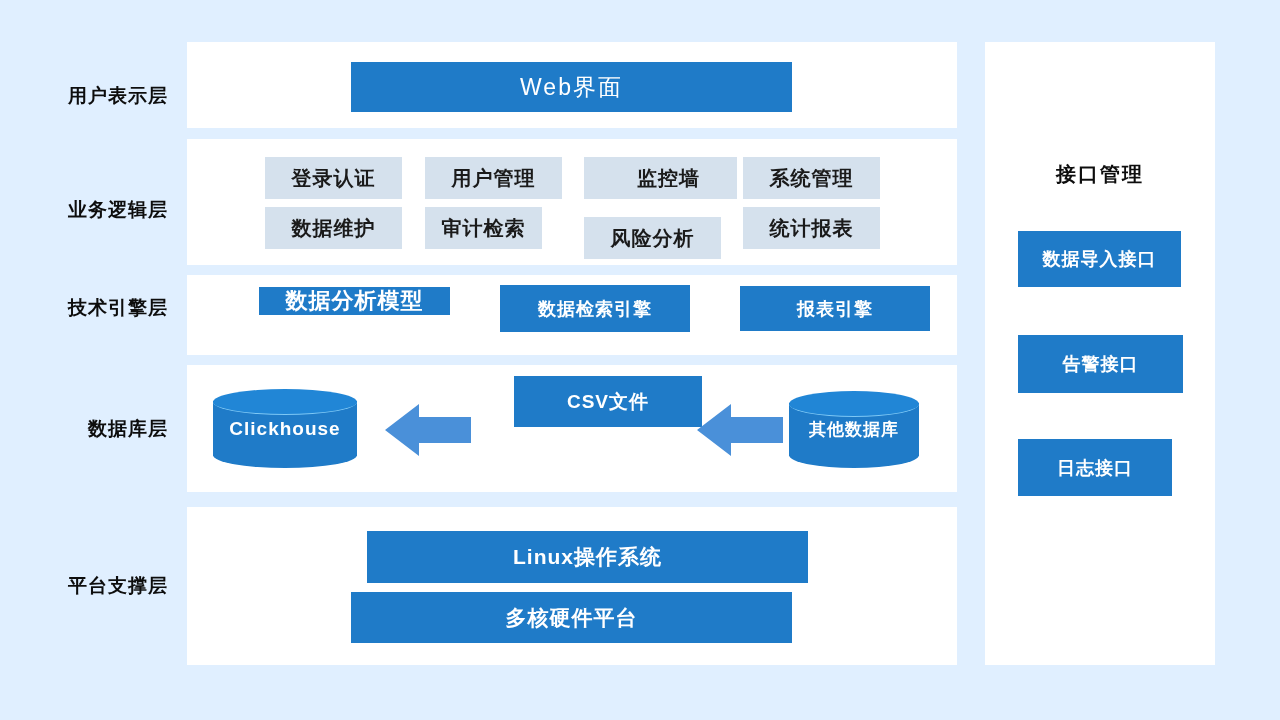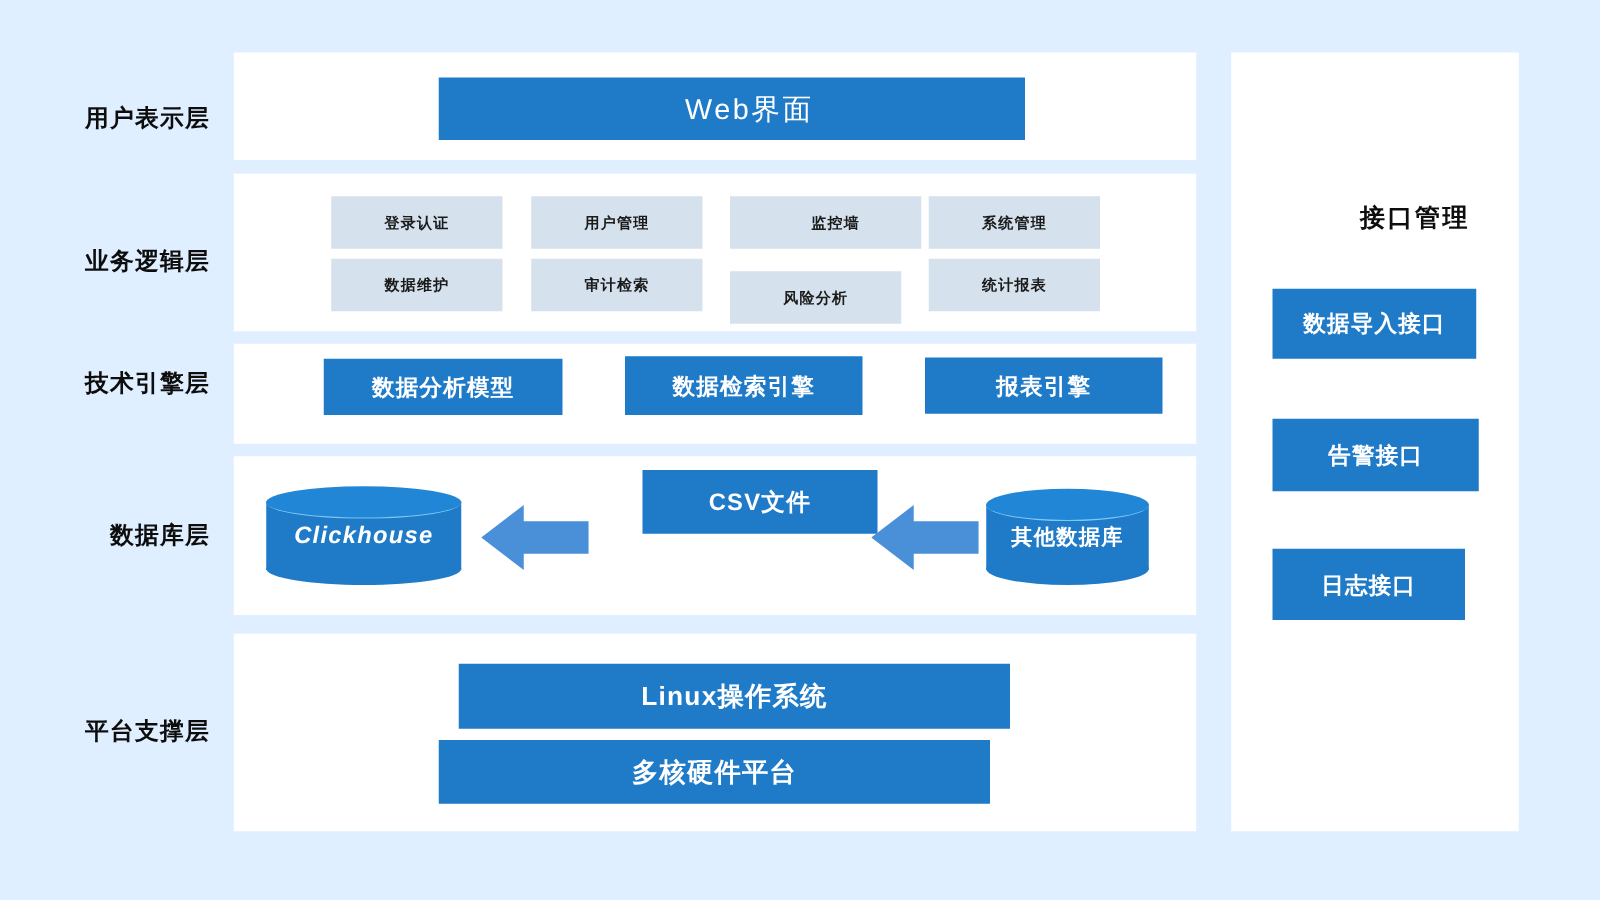--- a/index.html
+++ b/index.html
@@ -36,29 +36,29 @@
     position:absolute;
     background:#1f7bc8;
     color:#ffffff;
     display:flex;
     align-items:center;
     justify-content:center;
     font-weight:bold;
     letter-spacing:1px;
     text-align:center;
   }
-  .bluebox.thin{font-weight:normal;letter-spacing:2px;padding-left:28px;}
+  .bluebox.thin{font-weight:normal;letter-spacing:2px;}
   .greybox{
     position:absolute;
     background:#d5e1ed;
     color:#1a1a1a;
     display:flex;
     align-items:center;
     justify-content:center;
-    font-size:12px;
+    font-size:20px;
     font-weight:bold;
     letter-spacing:1px;
     text-align:center;
   }
 
   
   .cyl{position:absolute;}
   .cyl .body{
     position:absolute;left:0;right:0;top:12px;bottom:12px;
     background:#1f7bc8;
@@ -88,21 +88,20 @@
 
   
   .side-title{
     position:absolute;
     width:100%;
     text-align:center;
     font-size:20px;
     font-weight:bold;
     color:#0d0d0d;
     letter-spacing:2px;
-    margin-left:32px;
   }
 </style>
 </head>
 <body>
 
 <div class="stage">
 
   <div class="layer-label" style="top:86px;">用户表示层</div>
   <div class="layer-label" style="top:200px;">业务逻辑层</div>
   <div class="layer-label" style="top:298px;">技术引擎层</div>
@@ -114,33 +113,33 @@
   <div class="bluebox thin" style="left:351px;top:62px;width:441px;height:50px;font-size:23px;">Web界面</div>
 
   <div class="panel" style="left:187px;top:139px;width:770px;height:126px;"></div>
 
   <div class="greybox" style="left:265px;top:157px;width:137px;height:42px;">登录认证</div>
   <div class="greybox" style="left:425px;top:157px;width:137px;height:42px;">用户管理</div>
   <div class="greybox" style="left:584px;top:157px;width:137px;height:42px;padding-left:16px;">监控墙</div>
   <div class="greybox" style="left:265px;top:207px;width:137px;height:42px;">数据维护</div>
 
   <div class="greybox" style="left:743px;top:157px;width:137px;height:42px;">系统管理</div>
-  <div class="greybox" style="left:425px;top:207px;width:137px;height:42px;">审计检索</div>
+  <div class="greybox" style="left:425px;top:207px;width:117px;height:42px;">审计检索</div>
   <div class="greybox" style="left:584px;top:217px;width:137px;height:42px;">风险分析</div>
   <div class="greybox" style="left:743px;top:207px;width:137px;height:42px;">统计报表</div>
 
   <div class="panel" style="left:187px;top:275px;width:770px;height:80px;"></div>
 
-  <div class="bluebox" style="left:259px;top:287px;width:191px;height:45px;font-size:18px;">数据分析模型</div>
+  <div class="bluebox" style="left:259px;top:287px;width:191px;height:28px;font-size:22px;">数据分析模型</div>
   <div class="bluebox" style="left:500px;top:285px;width:190px;height:47px;font-size:18px;">数据检索引擎</div>
   <div class="bluebox" style="left:740px;top:286px;width:190px;height:45px;font-size:18px;">报表引擎</div>
 
   <div class="panel" style="left:187px;top:365px;width:770px;height:127px;"></div>
 
-  <div class="cyl" style="left:213px;top:389px;width:156px;height:79px;font-style:italic;">
+  <div class="cyl" style="left:213px;top:389px;width:144px;height:79px;">
     <div class="bottom"></div>
     <div class="body"></div>
     <div class="top"></div>
     <div class="cap-label" style="font-size:19px;">Clickhouse</div>
   </div>
 
   <div class="arrow" style="left:385px;top:404px;width:86px;height:52px;">
     <svg viewBox="0 0 86 52" preserveAspectRatio="none">
       <polygon points="0,26 34,0 34,13 86,13 86,39 34,39 34,52" fill="#4a90d9"></polygon>
     </svg>

